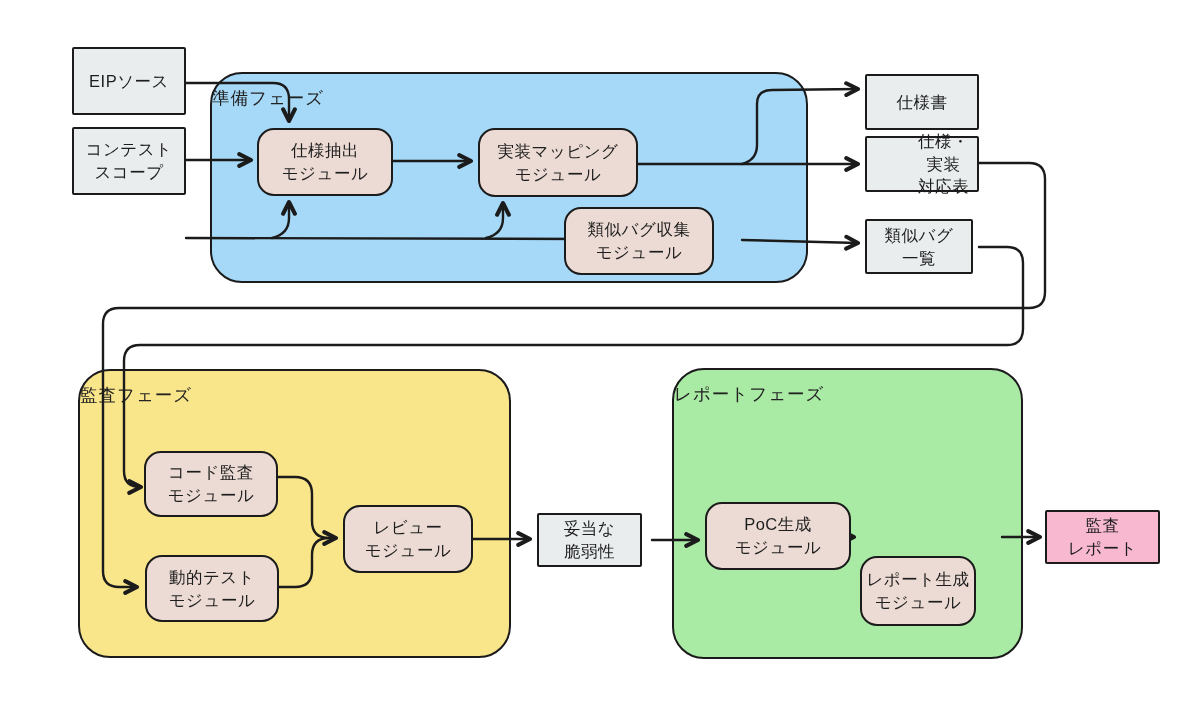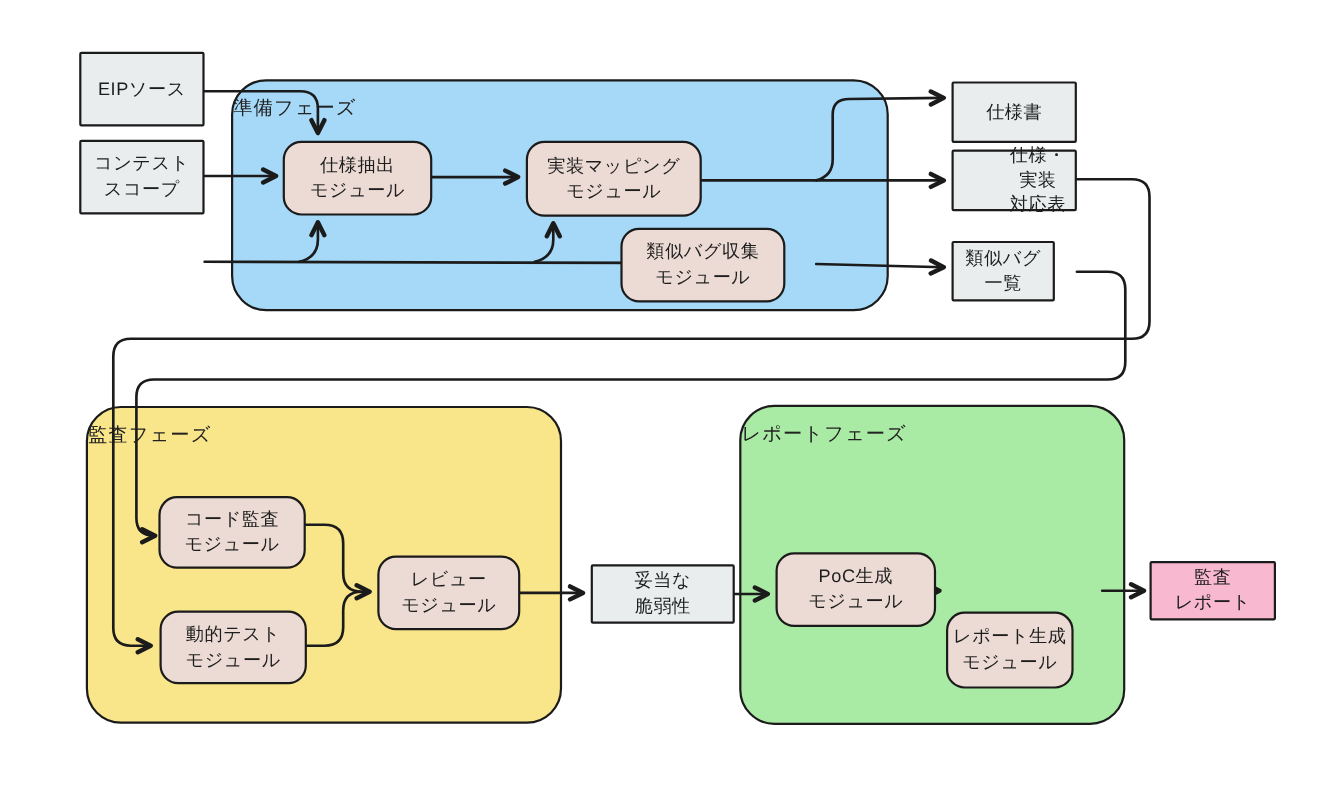--- a/index.html
+++ b/index.html
@@ -69,31 +69,31 @@
   <div class="node module" style="left:257px;top:128px;width:136px;height:68px;">仕様抽出
 モジュール</div>
   <div class="node module" style="left:478px;top:128px;width:160px;height:69px;">実装マッピング
 モジュール</div>
   <div class="node module" style="left:564px;top:207px;width:150px;height:68px;">類似バグ収集
 モジュール</div>
 
   <div class="node io" style="left:865px;top:62px;width:114px;height:56px;margin-top:12px;">仕様書</div>
   <div class="node io" style="left:865px;top:136px;width:114px;height:56px;padding-left:43px;">仕様・実装
 対応表</div>
-  <div class="node io" style="left:865px;top:219px;width:94px;height:55px;">類似バグ
+  <div class="node io" style="left:865px;top:219px;width:108px;height:55px;">類似バグ
 一覧</div>
 
   <div class="node module" style="left:144px;top:451px;width:134px;height:66px;">コード監査
 モジュール</div>
   <div class="node module" style="left:145px;top:555px;width:134px;height:67px;">動的テスト
 モジュール</div>
   <div class="node module" style="left:343px;top:505px;width:130px;height:68px;">レビュー
 モジュール</div>
 
-  <div class="node io" style="left:537px;top:513px;width:131px;height:54px;">妥当な
+  <div class="node io" style="left:537px;top:513px;width:105px;height:54px;">妥当な
 脆弱性</div>
 
   <div class="node module" style="left:705px;top:502px;width:146px;height:68px;">PoC生成
 モジュール</div>
   <div class="node module" style="left:860px;top:522px;width:116px;height:70px;margin-top:34px;">レポート生成
 モジュール</div>
 
   <div class="node result" style="left:1045px;top:510px;width:115px;height:54px;">監査
 レポート</div>
 

